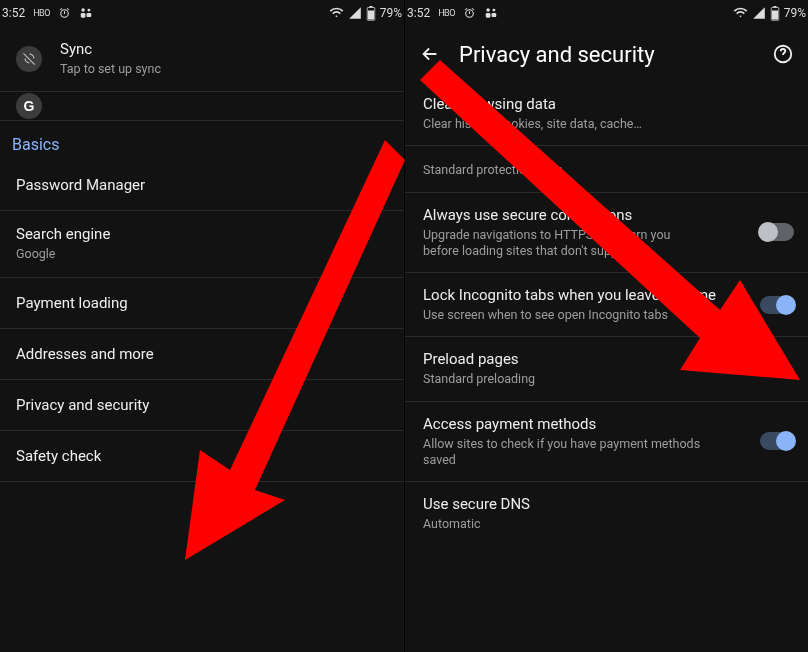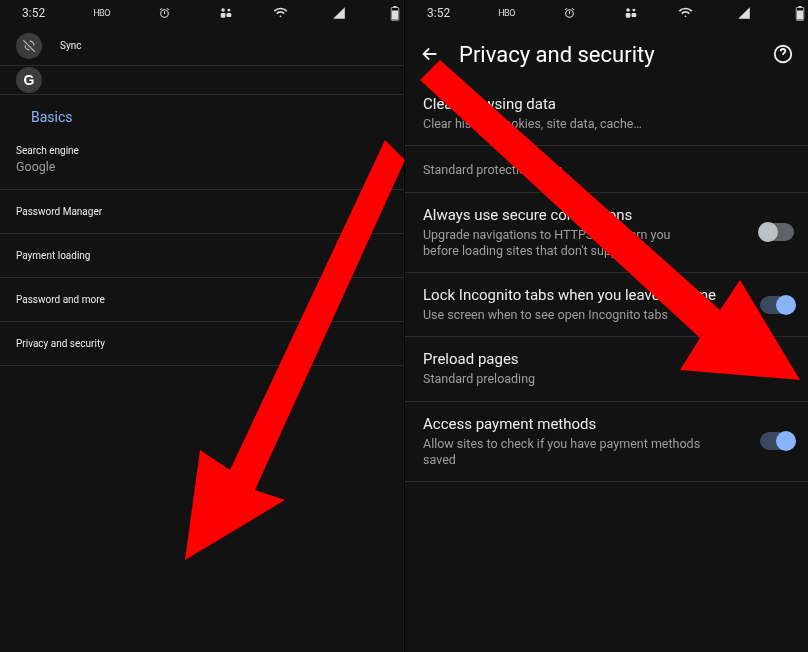--- a/index.html
+++ b/index.html
@@ -2,38 +2,38 @@
 <html><head>
 <meta charset="utf-8">
 <style>
   * { box-sizing: border-box; margin: 0; padding: 0; }
   html, body { width: 808px; height: 652px; overflow: hidden; font-family: Roboto, "Segoe UI", Arial, sans-serif; background: #000; }
   .container { display: flex; width: 808px; height: 652px; }
   .phone { width: 404px; height: 652px; background: #121212; color: #e6e6e6; position: relative; display: flex; flex-direction: column; }
   .phone + .phone { border-left: 1px solid #000; }
 
   
-  .statusbar { height: 26px; display: flex; align-items: center; justify-content: space-between; padding: 0 22px; font-size: 12px; color: #ddd; }
+  .statusbar { height: 26px; display: flex; align-items: center; justify-content: space-between; padding: 0 2px; font-size: 12px; color: #ddd; }
   .statusbar .left { display: flex; align-items: center; gap: 8px; }
   .statusbar .right { display: flex; align-items: center; gap: 4px; justify-content: flex-end; }
-  .status-ico { display: inline-flex; align-items: center; margin-left: 40px; }
+  .status-ico { display: inline-flex; align-items: center; }
 
   
   .header { height: 56px; display: flex; align-items: center; padding: 0 14px; gap: 18px; }
   .header .title { font-size: 22px; color: #fff; flex: 1; font-weight: 400; }
   .header .back, .header .help { color: #eee; cursor: pointer; display: inline-flex; }
 
   
   .list { flex: 1; overflow: hidden; }
   .row { padding: 14px 16px 14px 60px; border-bottom: 1px solid #2a2a2a; position: relative; }
   .row.noicon { padding-left: 16px; }
-  .row .primary { font-size: 10px; color: #eee; }
+  .row .primary { font-size: 15px; color: #eee; }
   .row .secondary { font-size: 12.5px; color: #9d9d9d; margin-top: 3px; line-height: 1.3; }
   .row .lead-icon { position: absolute; left: 16px; top: 50%; transform: translateY(-50%); width: 26px; height: 26px; display: flex; align-items: center; justify-content: center; color: #bbb; }
-  .section-label { padding: 14px 16px 6px 31px; font-size: 14px; color: #8ab4f8; border-bottom: none; }
+  .section-label { padding: 14px 16px 6px 12px; font-size: 16px; color: #8ab4f8; border-bottom: none; }
   .row.tight { padding-top: 16px; padding-bottom: 16px; }
 
   
   .rowR { padding: 13px 72px 13px 18px; border-bottom: 1px solid #2a2a2a; position: relative; }
   .rowR .primary { font-size: 15px; color: #eee; }
   .rowR .secondary { font-size: 12.5px; color: #9d9d9d; margin-top: 3px; line-height: 1.3; max-width: 300px; }
   .rowR.short .secondary { max-width: 280px; }
 
   
   .toggle { position: absolute; right: 14px; top: 50%; transform: translateY(-50%); width: 34px; height: 18px; border-radius: 10px; }
@@ -100,45 +100,49 @@
     <div class="list">
       <div class="row">
         <span class="lead-icon">
           <span style="width:26px;height:26px;border-radius:50%;background:#3c3c3c;display:flex;align-items:center;justify-content:center;">
             <svg width="15" height="15" viewBox="0 0 24 24" fill="#bbb">
                 <path d="M12 4a8 8 0 018 8h-2a6 6 0 00-6-6V4zM4 12a8 8 0 008 8v-2a6 6 0 01-6-6H4zM3 3l18 18-1.4 1.4L1.6 4.4z"></path>
               </svg>
           </span>
         </span>
         <div class="primary">Sync</div>
+        <div class="secondary">Tap to set up sync</div>
       </div>
 
       <div class="row">
         <span class="lead-icon">
             <span class="g-circle">G</span>
           </span>
       </div>
 
       <div class="section-label">Basics</div>
 
+      <div class="row noicon tight">
+        <div class="primary">Password Manager</div>
+      </div>
       <div class="row noicon">
         <div class="primary">Search engine</div>
         <div class="secondary">Google</div>
       </div>
       <div class="row noicon tight">
-        <div class="primary">Password Manager</div>
-      </div>
-      <div class="row noicon tight">
         <div class="primary">Payment loading</div>
       </div>
       <div class="row noicon tight">
-        <div class="primary">Password and more</div>
+        <div class="primary">Addresses and more</div>
       </div>
       <div class="row noicon tight">
         <div class="primary">Privacy and security</div>
+      </div>
+      <div class="row noicon tight">
+        <div class="primary">Safety check</div>
       </div>
     </div>
   </div>
 
   <div class="phone">
     <div class="statusbar">
       <div class="left">
         <span>3:52</span>
         <span class="status-ico" style="font-size:9px;letter-spacing:-0.5px;">HBO</span>
         <span class="status-ico">
@@ -218,20 +222,24 @@
         <div class="primary">Preload pages</div>
         <div class="secondary">Standard preloading</div>
       </div>
       <div class="rowR short">
         <div class="primary">Access payment methods</div>
         <div class="secondary">Allow sites to check if you have payment methods saved</div>
         <div class="toggle on">
             <div class="knob"></div>
           </div>
       </div>
+      <div class="rowR" style="border-bottom:none;">
+        <div class="primary">Use secure DNS</div>
+        <div class="secondary">Automatic</div>
+      </div>
     </div>
   </div>
 
   <svg id="arrow1" class="arrow-svg" viewBox="0 0 260 440">
     <defs></defs>
     <polygon fill="#f00" points="240,10 260,30 110,360 140,370 40,430 55,320 85,340"></polygon>
   </svg>
   <svg id="arrow2" class="arrow-svg" viewBox="0 0 440 330">
     <polygon fill="#f00" points="40,20 60,0 340,250 360,220 420,320 300,310 320,278"></polygon>
   </svg>

